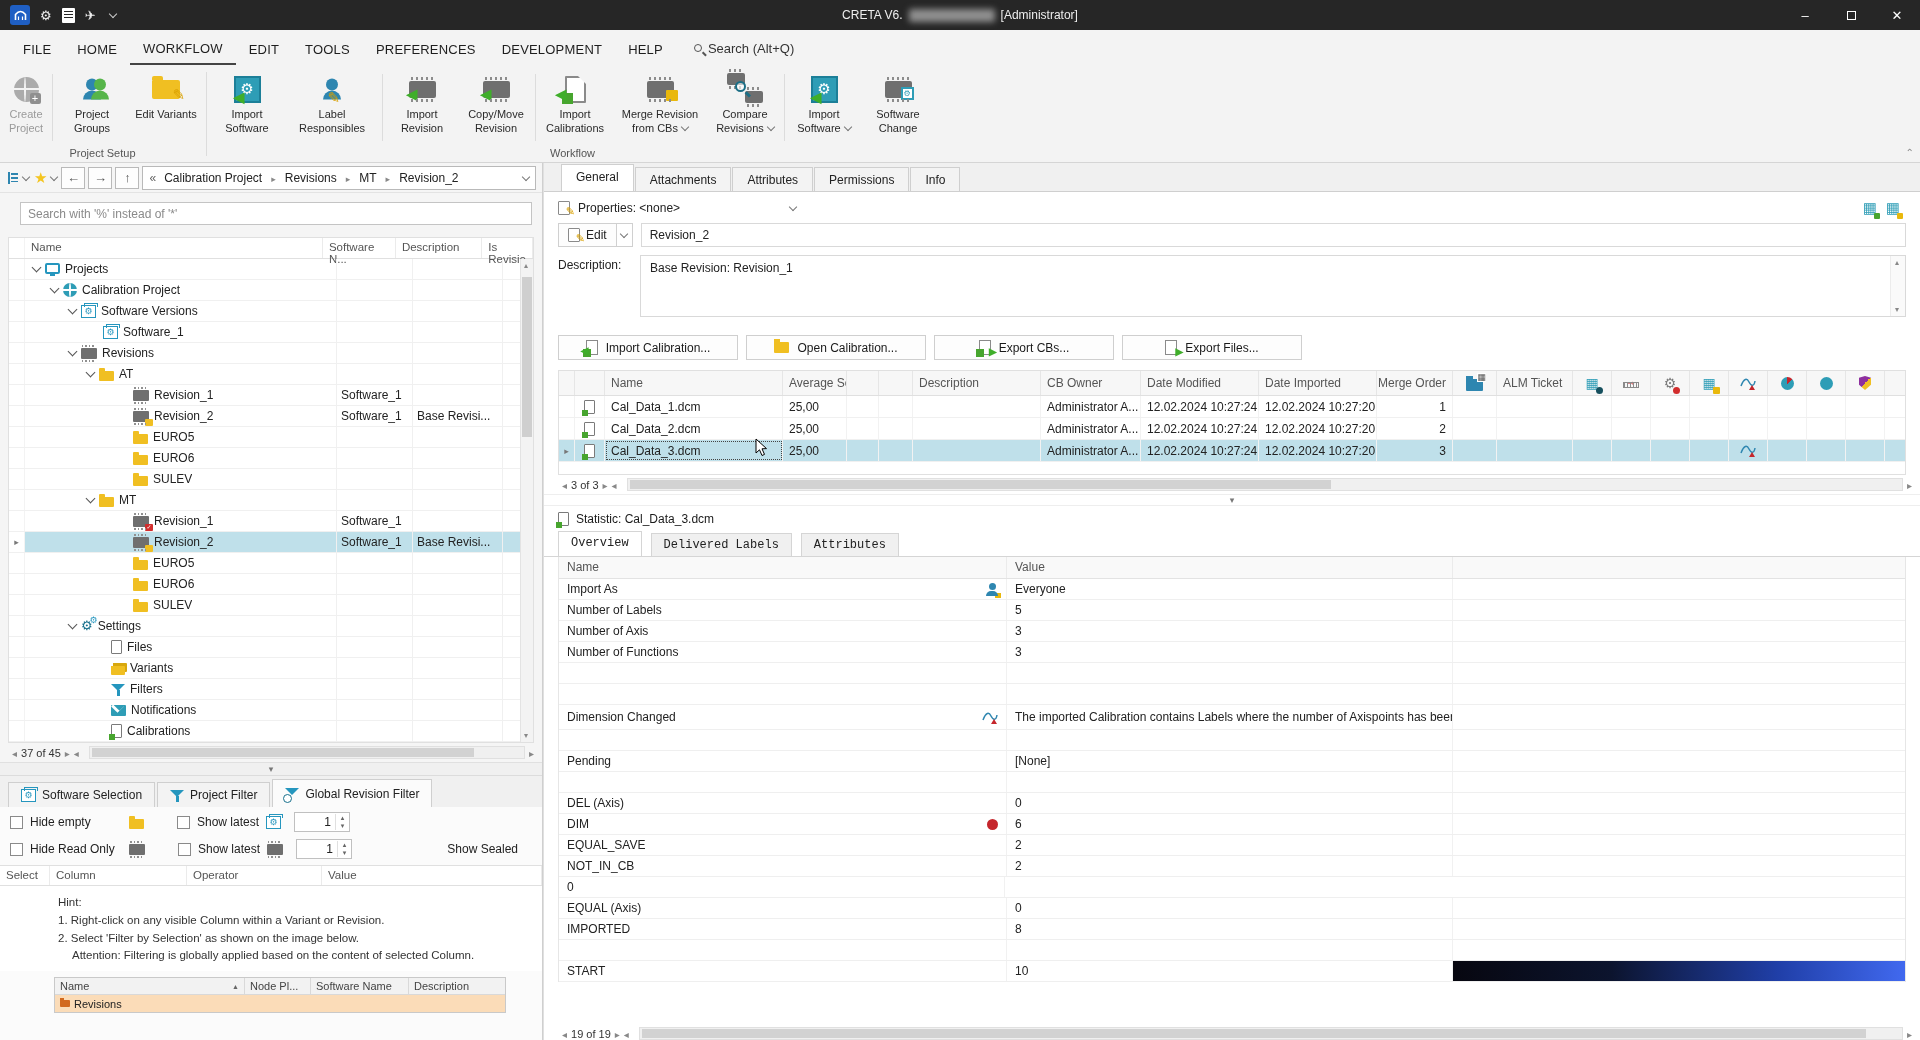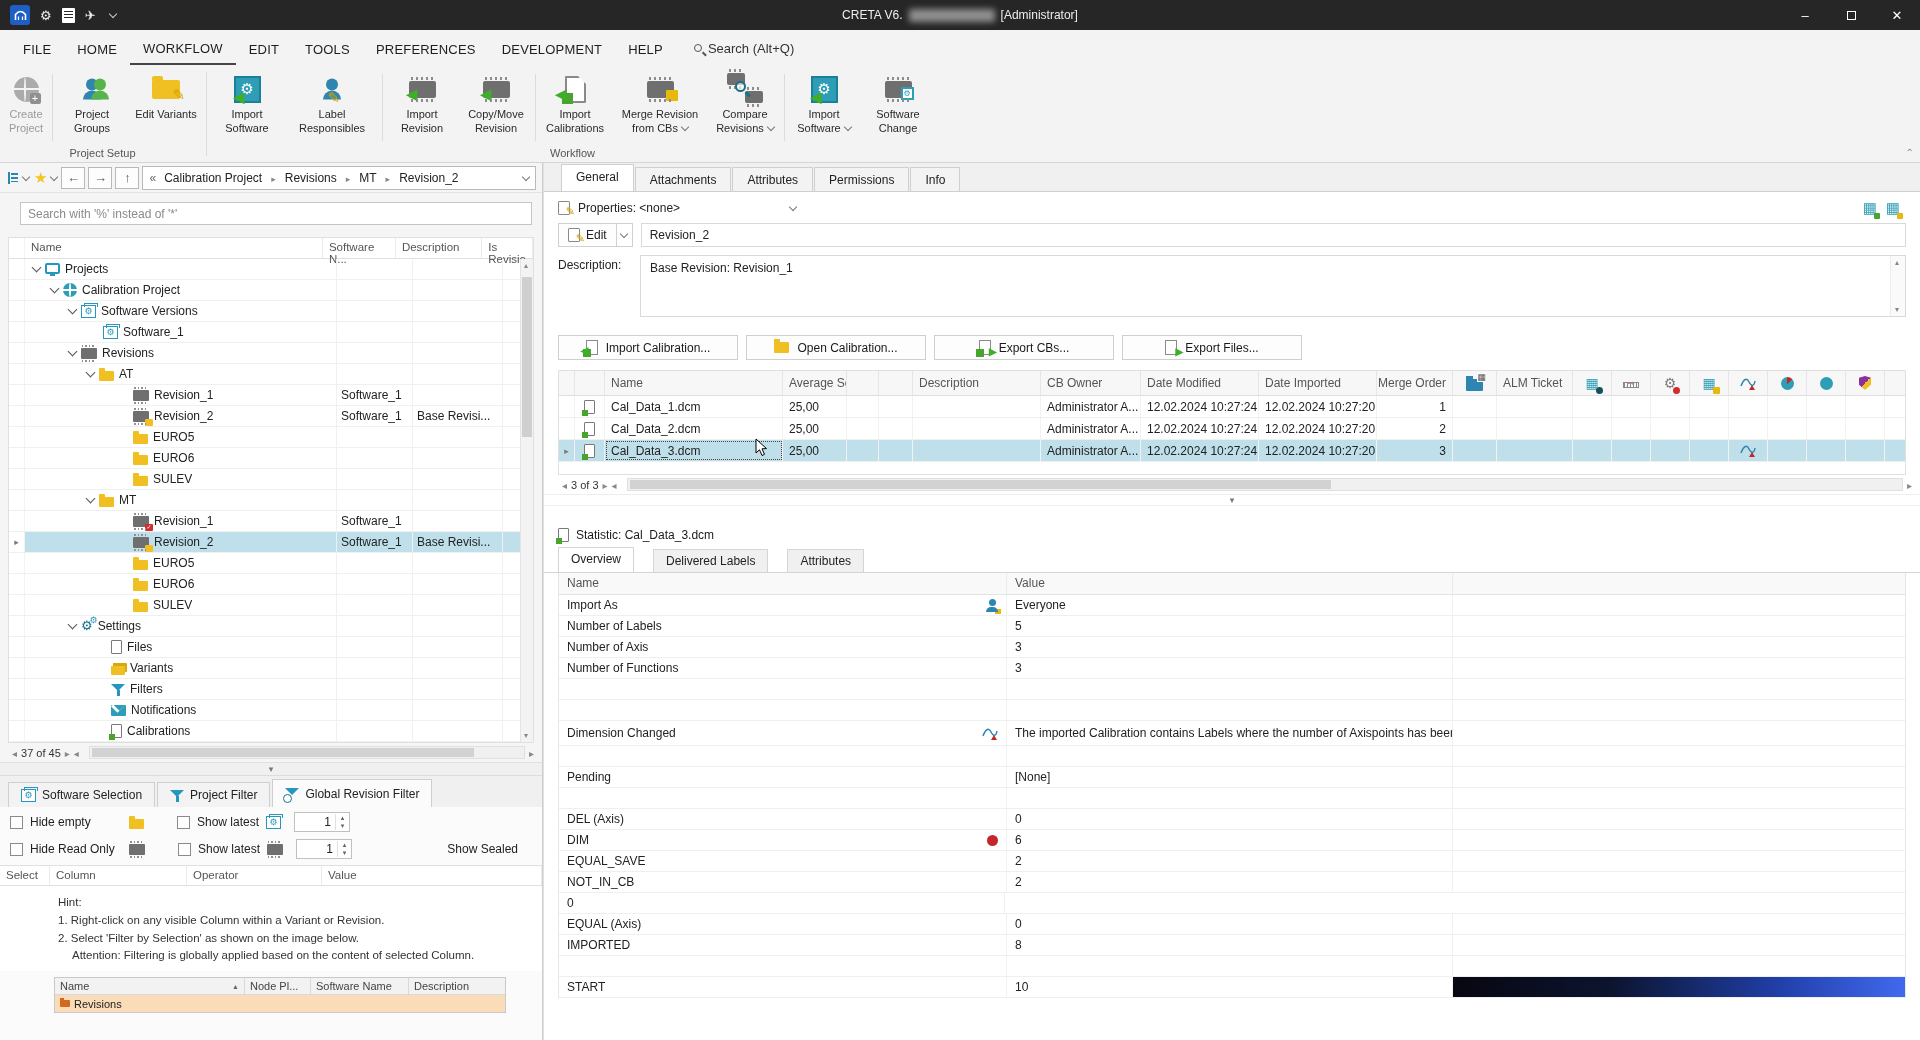--- a/index.html
+++ b/index.html
@@ -254,22 +254,22 @@
   .w-gut{width:16px;flex:none;justify-content:center;color:#777;font-size:9px;padding:0;}
   .w-ic{width:30px;flex:none;justify-content:center;}
   .w-name{width:178px;flex:none;} .w-avg{width:64px;flex:none;} .w-s1{width:32px;flex:none;} .w-s2{width:34px;flex:none;}
   .w-desc{width:128px;flex:none;} .w-cb{width:100px;flex:none;} .w-mod{width:118px;flex:none;text-align:right;} .w-imp{width:118px;flex:none;}
   .w-merge{width:76px;flex:none;justify-content:flex-end;} .w-fol{width:44px;flex:none;justify-content:center;}
   .w-alm{width:76px;flex:none;} .w-icc{width:39px;flex:none;justify-content:center;} .w-fill{flex:1;}
   .focuscell{outline:1px dotted #444;outline-offset:-2px;}
   .gutind::before{content:"▸";}
 
   
-  #stattitle{display:flex;align-items:center;gap:7px;padding:6px 14px 2px;background:#fff;color:#1a1a1a;margin-top:16px;}
-  #stattabs{display:flex;align-items:flex-end;gap:19px;padding:3px 0 0 14px;background:#fff;border-bottom:1px solid #d5d5d5;}
+  #stattitle{display:flex;align-items:center;gap:7px;padding:6px 14px 2px;background:#fff;color:#1a1a1a;}
+  #stattabs{display:flex;align-items:flex-end;gap:9px;padding:3px 0 0 14px;background:#fff;border-bottom:1px solid #d5d5d5;font-family:Liberation Mono, monospace;}
   .stab{padding:4px 12px;border:1px solid #d5d5d5;border-bottom:none;background:#f0f0f0;color:#222;height:23px;}
   .stab.active{background:#fff;height:25px;}
   #stattable{margin:0 14px;border-left:1px solid #e6e6e6;border-right:1px solid #e6e6e6;background:#fff;}
   .shead{display:flex;height:22px;border-bottom:1px solid #e3e3e3;background:#f9f9f9;color:#555;}
   .shc{padding:3px 8px;border-right:1px solid #ebebeb;}
   .srow{display:flex;height:21px;border-bottom:1px solid #efefef;background:#fff;}
   .srow.tall{height:25px;}
   .scell{padding:0 8px;border-right:1px solid #f1f1f1;display:flex;align-items:center;overflow:hidden;white-space:nowrap;}
   .sname{width:448px;flex:none;justify-content:space-between;}
   .sval{width:446px;flex:none;}

